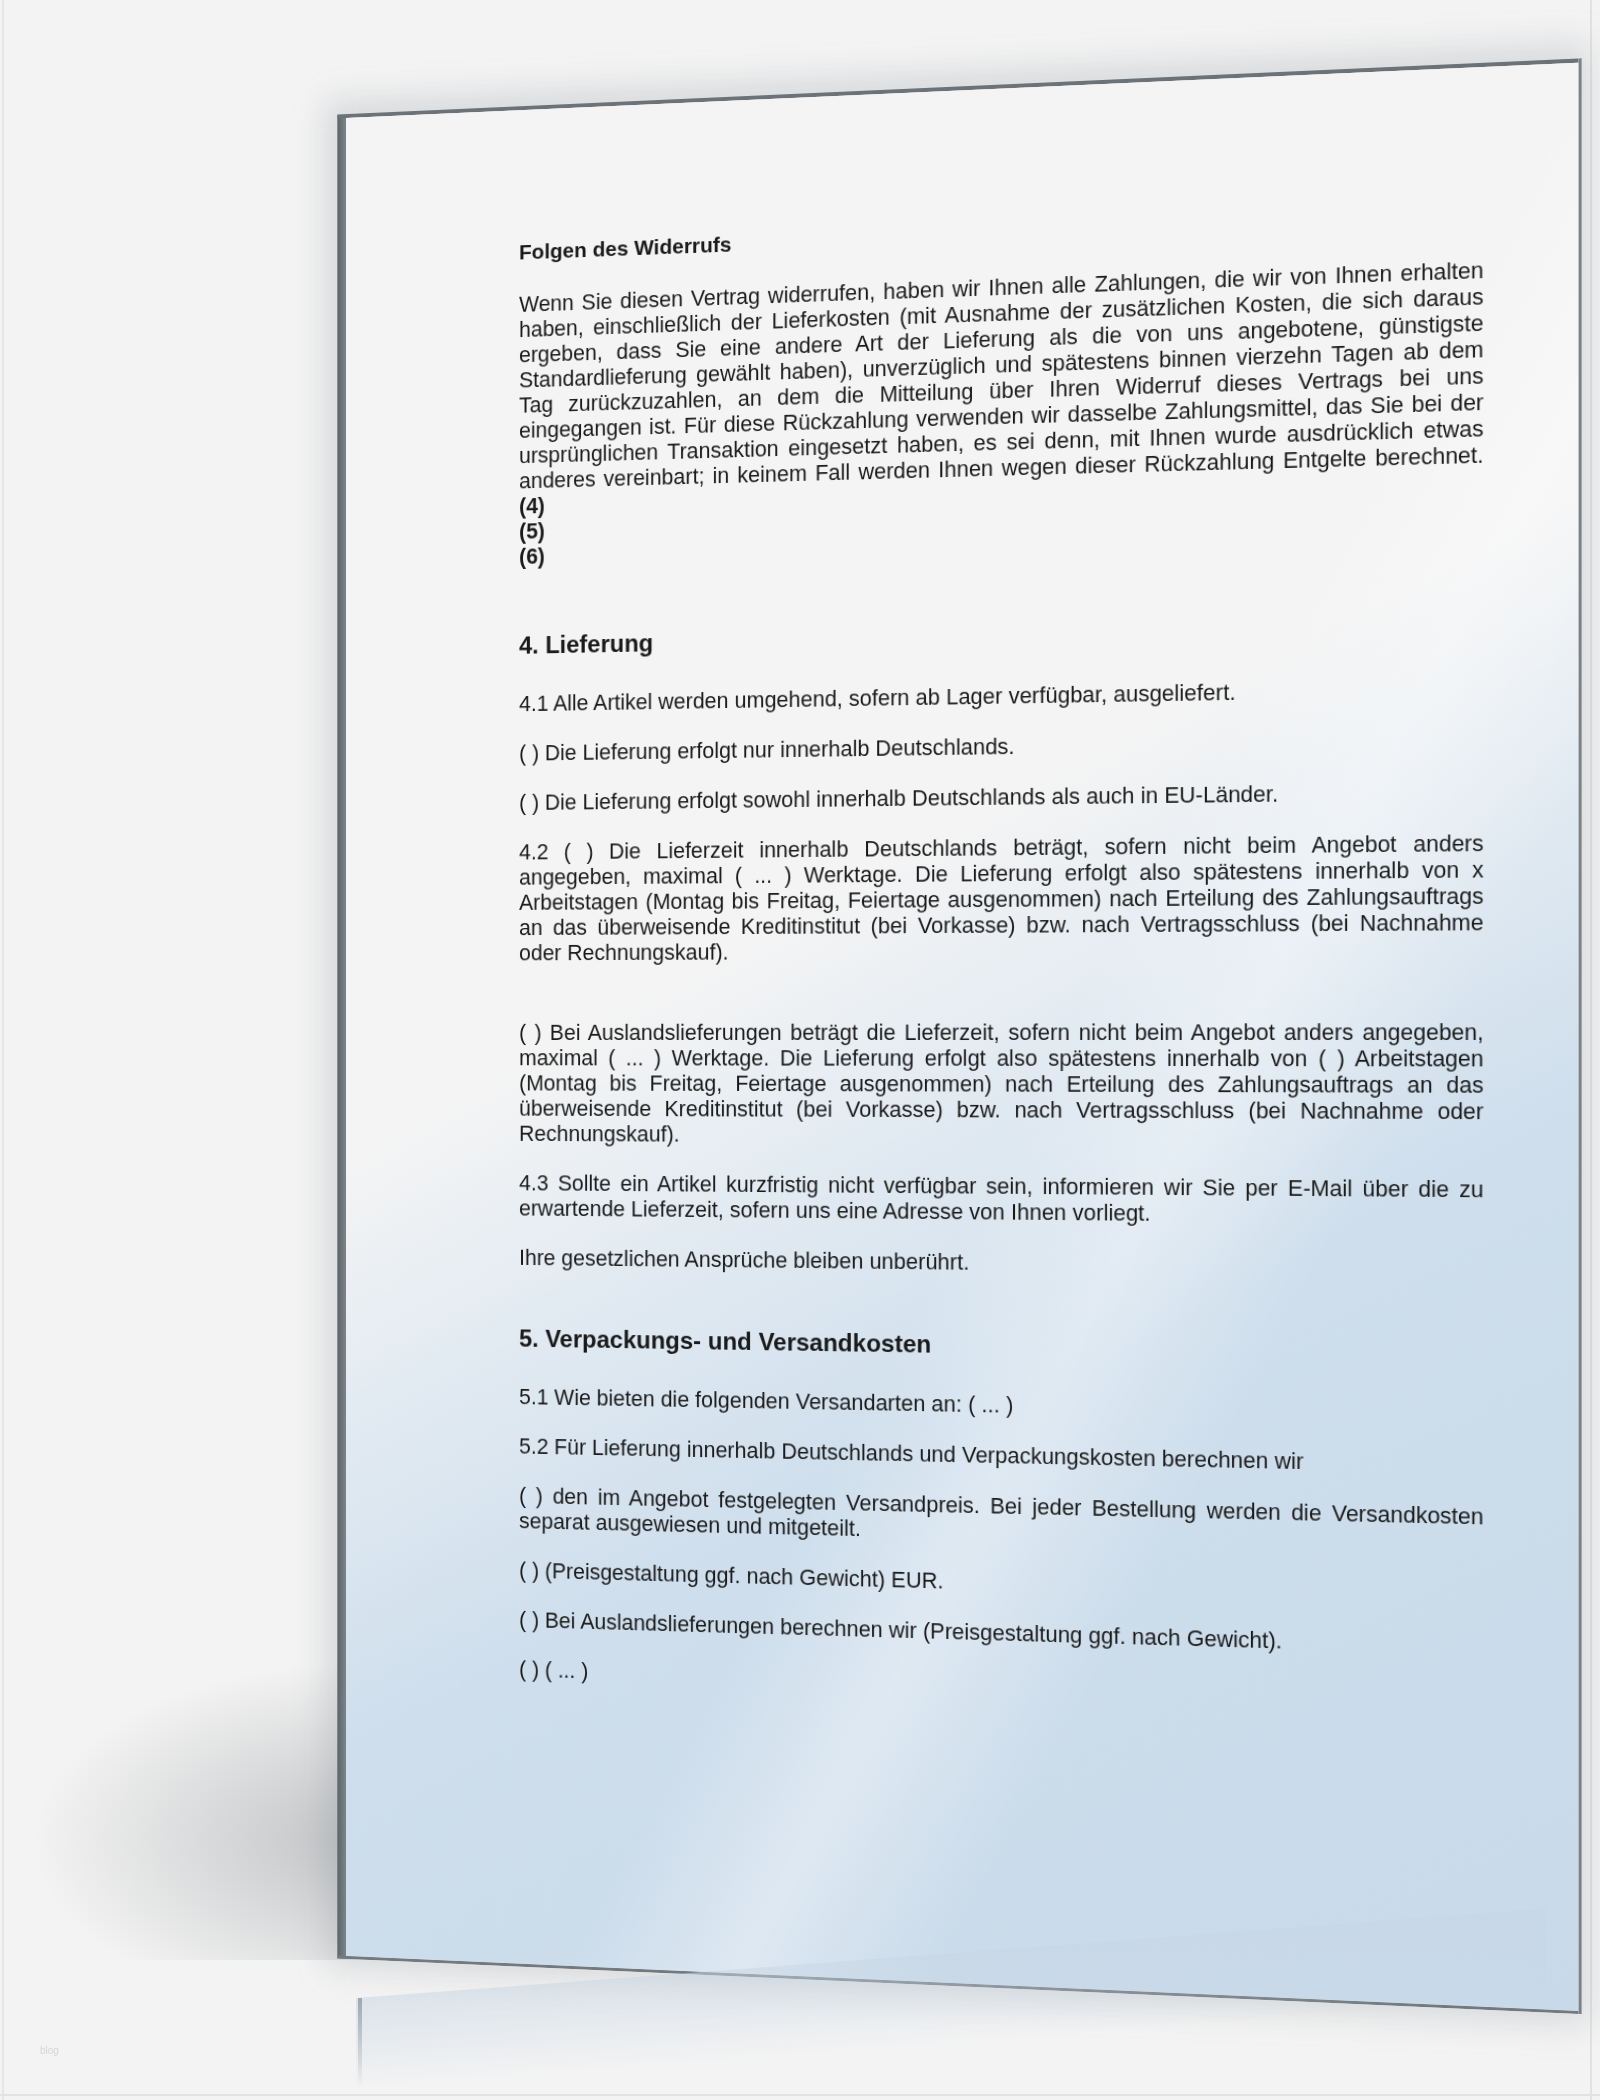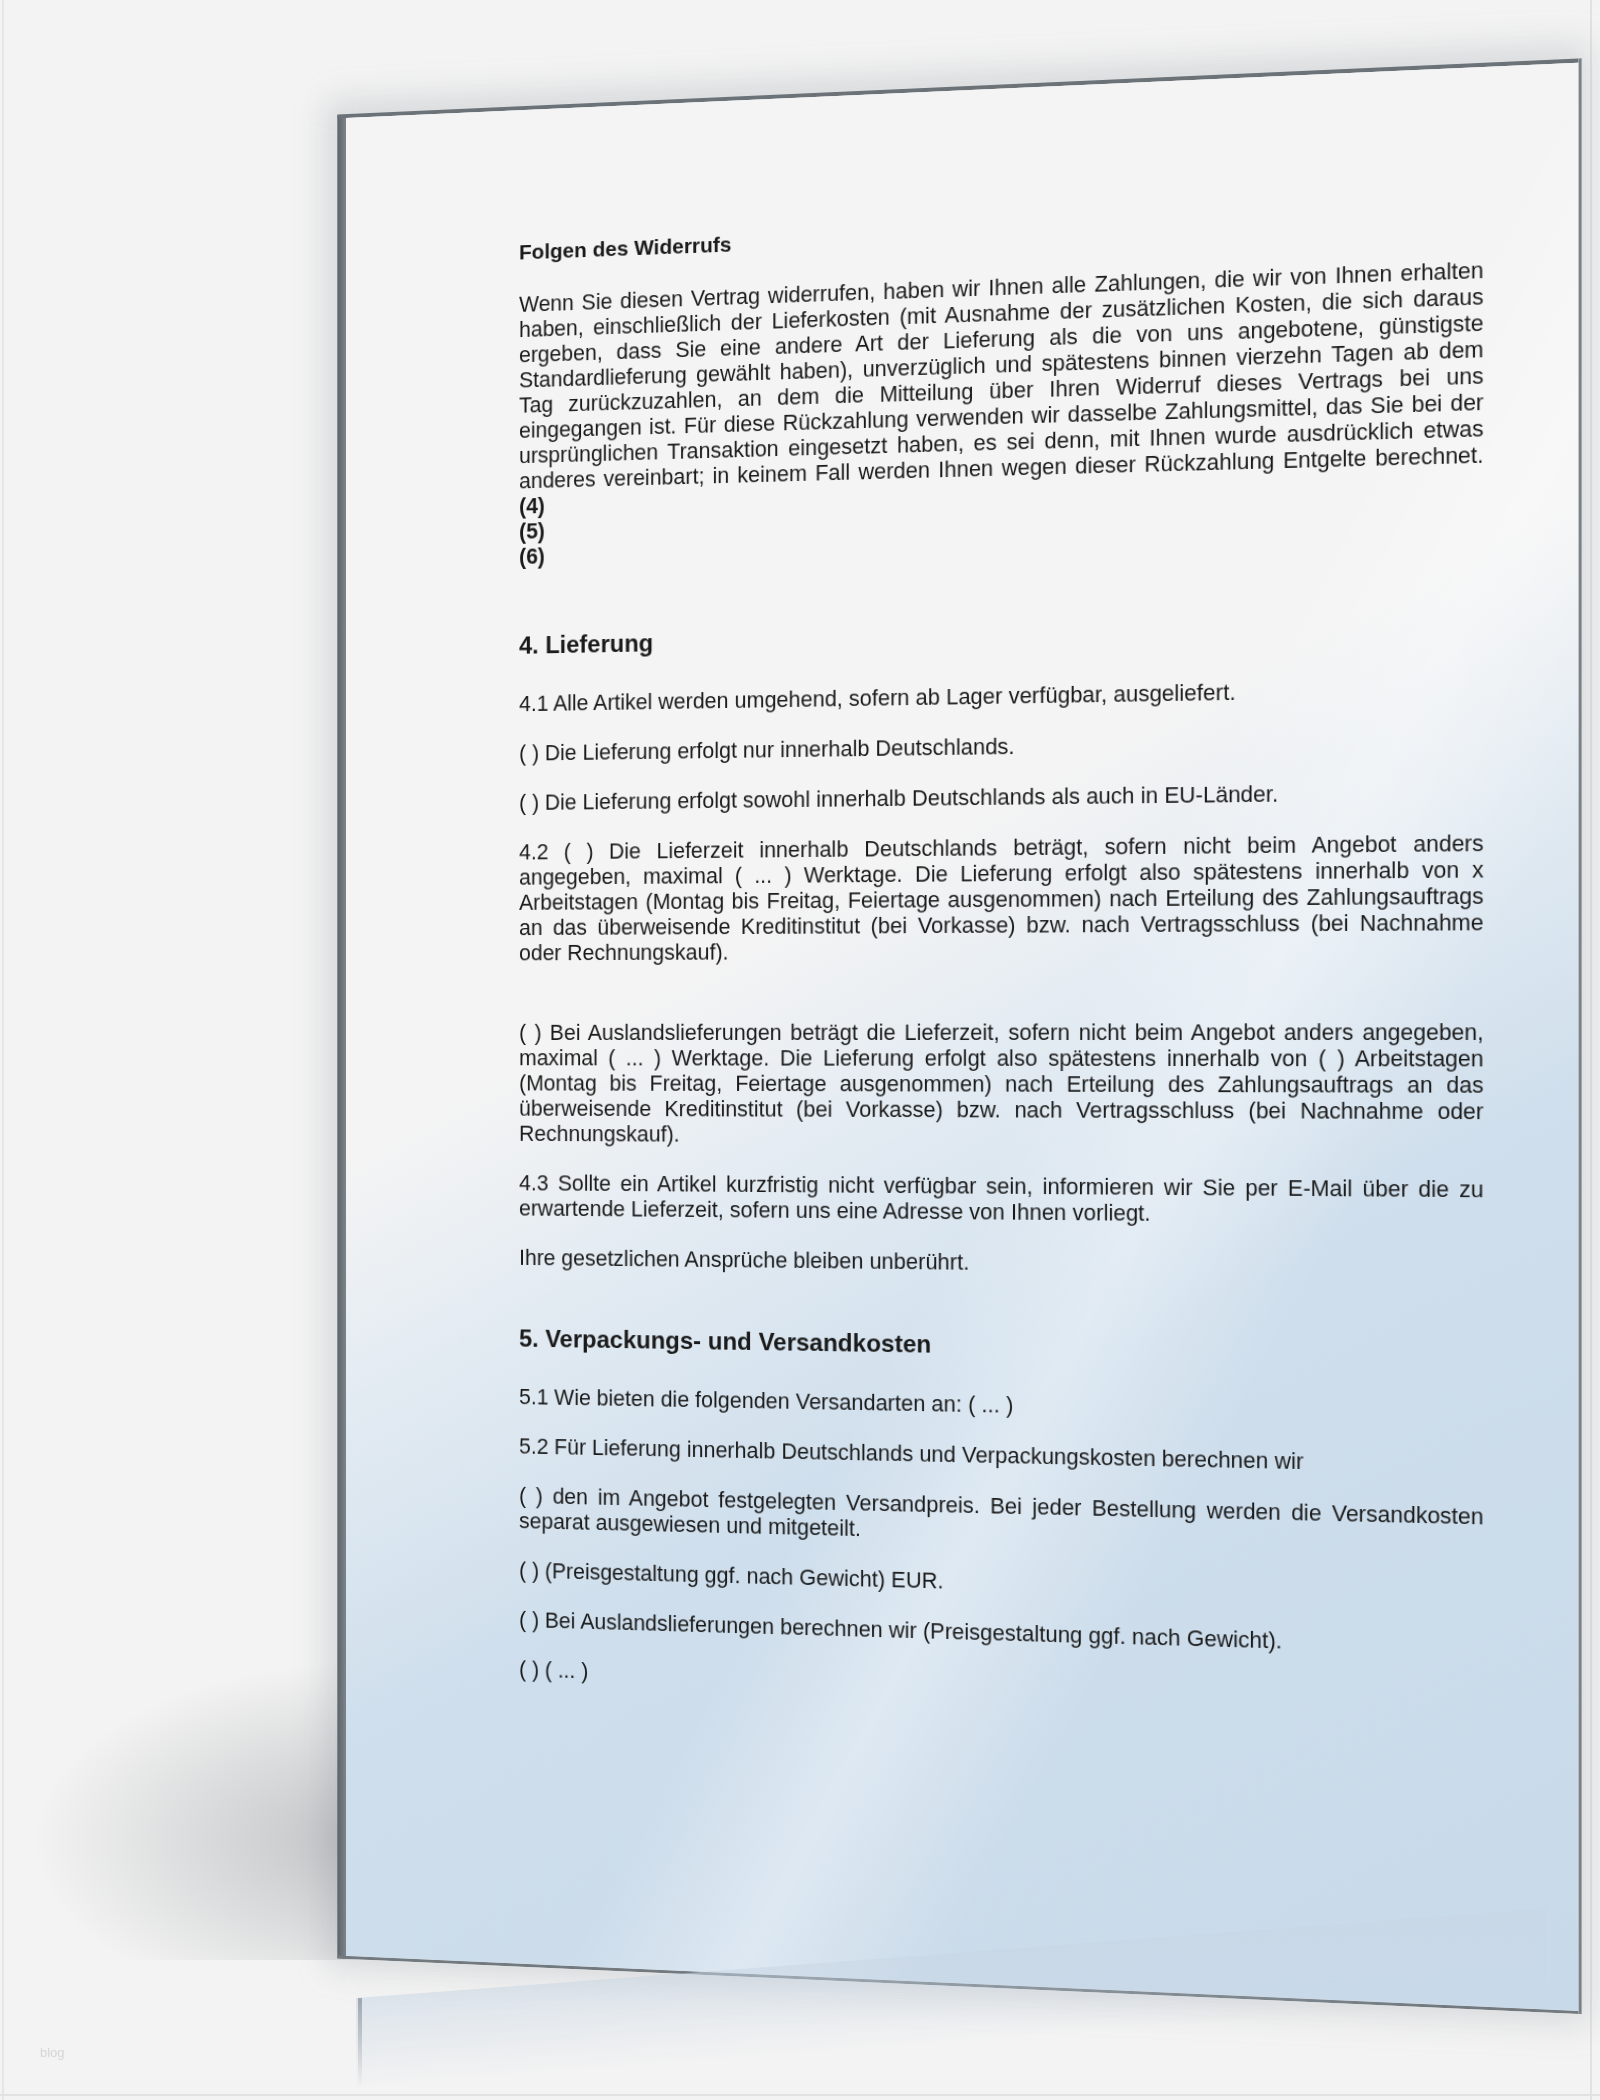--- a/index.html
+++ b/index.html
@@ -108,21 +108,21 @@
   .reflection-edge {
     position: absolute; left: 358px; top: 1998px; width: 4px; height: 90px;
     background: linear-gradient(to bottom, rgba(110,118,125,0.55), rgba(243,243,243,0));
   }
   .floor-shadow {
     position: absolute; left: 30px; top: 1660px; width: 340px; height: 300px;
     background: radial-gradient(ellipse at 100% 60%, rgba(110,115,120,0.38), rgba(243,243,243,0) 70%);
   }
   .watermark {
     position: absolute; left: 40px; top: 2045px;
-    font-size: 13px; color: #d6d6d6;
+    font-size: 10px; color: #d6d6d6;
   }
 </style>
 </head>
 <body>
 
 <div class="frame-line-left"></div>
 <div class="frame-line-right"></div>
 <div class="frame-line-bottom"></div>
 
 <div class="floor-shadow"></div>

